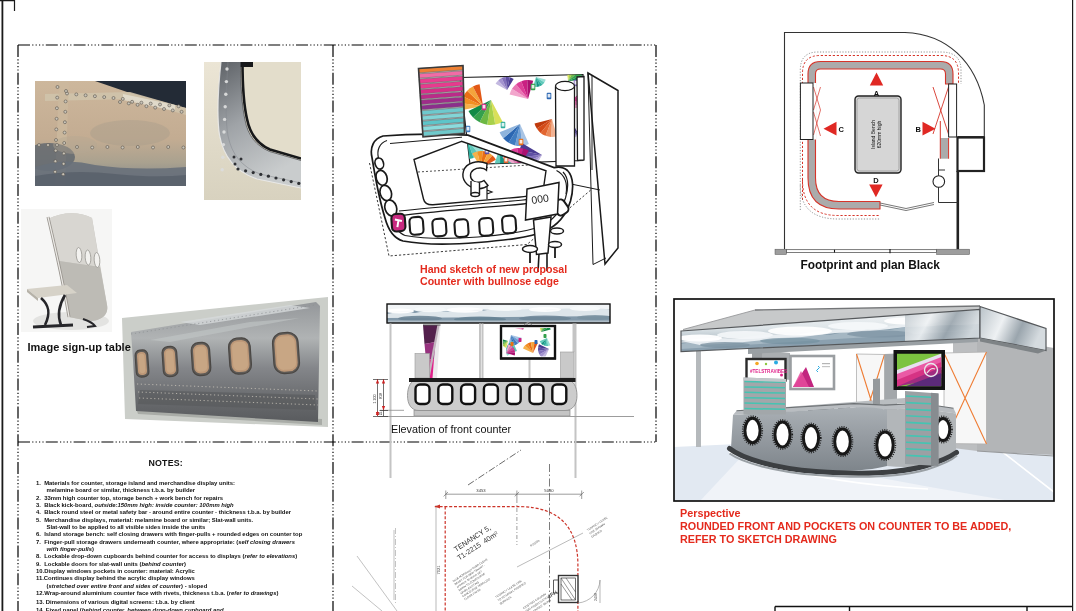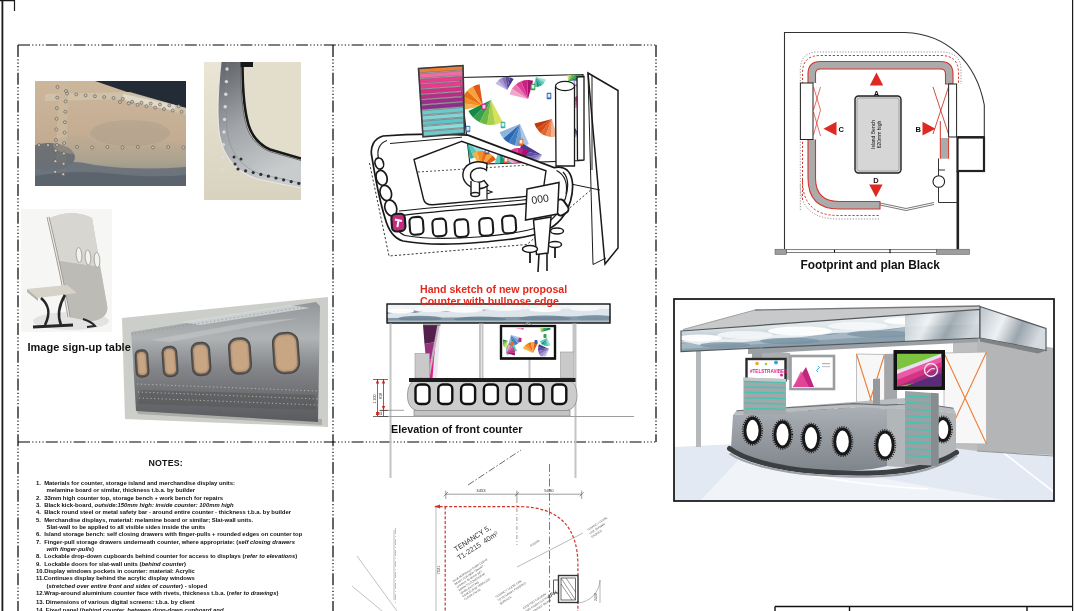--- a/index.html
+++ b/index.html
@@ -1,19 +1,19 @@
 <!DOCTYPE html>
 <html><head>
 <meta charset="utf-8">
 <style>
   html,body{margin:0;padding:0;background:#fff;}
   #page{position:relative;width:1076px;height:611px;background:#fff;overflow:hidden;
         font-family:"Liberation Sans",sans-serif;}
   #art{position:absolute;left:0;top:0;}
-  .t{position:absolute;white-space:nowrap;color:#111;font-weight:bold;}
+  .t{position:absolute;white-space:nowrap;color:#111;}
   .red{color:#e42a1d;font-weight:bold;}
 </style>
 </head>
 <body>
 <div id="page">
 <svg id="art" width="1076" height="611" viewBox="0 0 1076 611">
 
 <g id="frame">
 
 <rect x="1.5" y="0" width="1.8" height="611" fill="#1a1a1a"></rect>
@@ -854,26 +854,27 @@
 </g>
 
 <g id="tbl">
 <path d="M775 606.5 H1072 M775 606.5 V611 M849.5 606.5 V611 M1027 606.5 V611" stroke="#111" stroke-width="1.4" fill="none"></path>
 </g>
 </svg>
 
 
 <div class="t" style="left:27.5px;top:340.5px;font-size:11px;font-weight:bold;">Image sign-up table</div>
 
-<div class="t red" style="left:420px;top:264px;font-size:10.6px;line-height:11.6px;margin-top:20px;">Hand sketch of new proposal<br>Counter with bullnose edge</div>
+<div class="t red" style="left:420px;top:264px;font-size:10.6px;line-height:11.6px;">Hand sketch of new proposal<br>Counter with bullnose edge</div>
 
 <div class="t" style="left:391px;top:422.5px;font-size:10.8px;">Elevation of front counter</div>
 
 <div class="t" style="left:800.5px;top:258px;font-size:11.9px;font-weight:bold;">Footprint and plan Black</div>
 
+<div class="t red" style="left:680px;top:507px;font-size:10.8px;line-height:13.2px;">Perspective<br>ROUNDED FRONT AND POCKETS ON COUNTER TO BE ADDED,<br>REFER TO SKETCH DRAWING</div>
 
 <div class="t" style="left:148.5px;top:457.5px;font-size:8.8px;font-weight:bold;letter-spacing:0.2px;text-align:right;">NOTES:</div>
 
 <div id="notes" class="t" style="left:36px;top:480px;font-size:5.9px;font-weight:bold;line-height:7.35px;">
 <div>1.&nbsp;&nbsp;Materials for counter, storage island and merchandise display units:</div>
 <div style="margin-left:10.5px">melamine board or similar, thickness t.b.a. by builder</div>
 <div>2.&nbsp;&nbsp;33mm high counter top, storage bench + work bench for repairs</div>
 <div>3.&nbsp;&nbsp;Black kick-board, <i>outside:150mm high: inside counter: 100mm high</i></div>
 <div>4.&nbsp;&nbsp;Black round steel or metal safety bar - around entire counter - thickness t.b.a. by builder</div>
 <div>5.&nbsp;&nbsp;Merchandise displays, material: melamine board or similar; Slat-wall units.</div>

